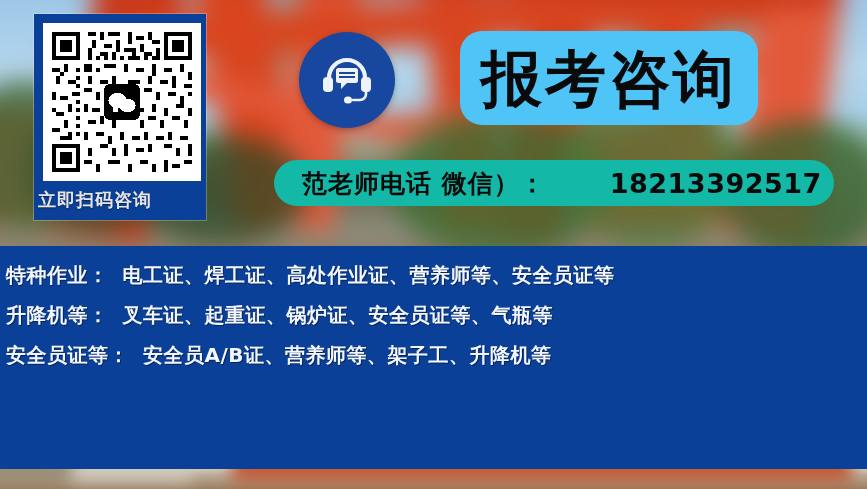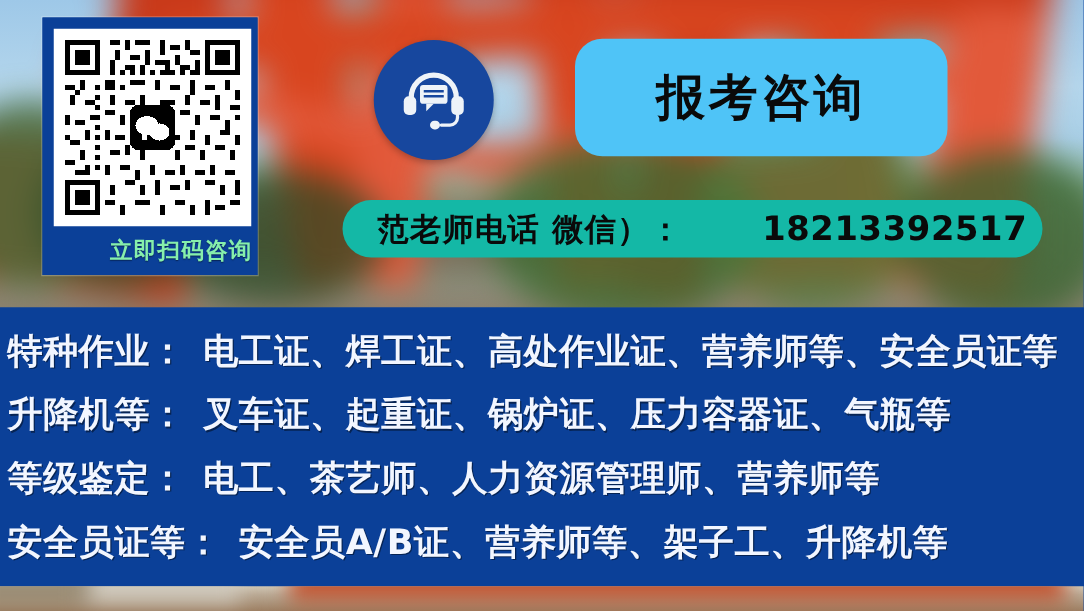--- a/index.html
+++ b/index.html
@@ -54,42 +54,42 @@
     position:absolute;left:34px;top:14px;width:172px;height:206px;
     background:#0b4098;border:4px solid #0b4098;box-sizing:border-box;
     box-shadow:0 0 0 1px rgba(255,255,255,.25);
   }
   .qr-box{
     position:absolute;left:5px;top:5px;width:158px;height:158px;background:#ffffff;
     display:flex;align-items:center;justify-content:center;
   }
   .qr-grid{width:148px;height:148px;display:block;}
   .qr-caption{
-    position:absolute;left:0;right:0;bottom:4px;text-align:right;
-    color:#86efac;font-size:18px;font-weight:bold;letter-spacing:1px;
+    position:absolute;left:0;right:0;bottom:4px;text-align:left;
+    color:#e5e5e5;font-size:18px;font-weight:bold;letter-spacing:1px;
     font-family:"DejaVu Sans","Liberation Sans",sans-serif;
     text-shadow:0 1px 1px rgba(0,0,0,.45);
   }
 
   
   .headset{
     position:absolute;left:299px;top:32px;width:96px;height:96px;border-radius:50%;
     background:#17479e;display:flex;align-items:center;justify-content:center;
     box-shadow:0 2px 6px rgba(0,0,0,.28);
   }
 
   
   .title-pill{
     position:absolute;left:460px;top:31px;width:298px;height:94px;
     background:#4fc4f7;border-radius:22px;
     display:flex;align-items:center;justify-content:center;
   }
   .title-pill span{
     font-family:"DejaVu Sans","Liberation Sans",sans-serif;
-    font-size:39px;font-weight:bold;color:#0a0a0a;letter-spacing:3px;line-height:1;
+    font-size:61px;font-weight:bold;color:#0a0a0a;letter-spacing:3px;line-height:1;
   }
 
   
   .phone-pill{
     position:absolute;left:274px;top:160px;width:560px;height:46px;
     background:#14b8a6;border-radius:23px;
     display:flex;align-items:center;padding-left:28px;box-sizing:border-box;
   }
   .phone-pill .lbl{
     font-family:"DejaVu Sans","Liberation Sans",sans-serif;
@@ -101,21 +101,21 @@
   }
 
   
   .info-panel{
     position:absolute;left:0;top:246px;width:867px;height:223px;
     background:#0b4098;padding:16px 0 0 6px;box-sizing:border-box;
   }
   .info-row{
     display:flex;align-items:flex-end;
     font-family:"DejaVu Sans","Liberation Sans",sans-serif;
-    font-size:28px;font-weight:bold;color:#f2f6ff;
+    font-size:20px;font-weight:bold;color:#f2f6ff;
     margin-bottom:13px;white-space:nowrap;
     text-shadow:1px 1px 0 rgba(0,0,0,.45);
   }
   .info-row .cat{letter-spacing:.5px;}
   .info-row .items{margin-left:14px;letter-spacing:.5px;}
 
   
   .footer-strip{
     position:absolute;left:0;top:469px;width:867px;height:20px;overflow:hidden;
     background:linear-gradient(180deg,#cfc6b4 0%,#b9a893 35%,#9d7f62 100%);
@@ -335,25 +335,21 @@
     <span class="num">18213392517</span>
   </div>
 
   <div class="info-panel">
     <div class="info-row">
       <span class="cat">特种作业：</span>
       <span class="items">电工证、焊工证、高处作业证、营养师等、安全员证等</span>
     </div>
     <div class="info-row">
       <span class="cat">升降机等：</span>
-      <span class="items">叉车证、起重证、锅炉证、压力容器证、气瓶等</span>
-    </div>
-    <div class="info-row">
-      <span class="cat">等级鉴定：</span>
-      <span class="items">电工、茶艺师、人力资源管理师、营养师等</span>
+      <span class="items">叉车证、起重证、锅炉证、安全员证等、气瓶等</span>
     </div>
     <div class="info-row">
       <span class="cat">安全员证等：</span>
       <span class="items">安全员A/B证、营养师等、架子工、升降机等</span>
     </div>
   </div>
 
   <div class="footer-strip">
     <div class="fs-blur">
       <div class="fsA"></div>

